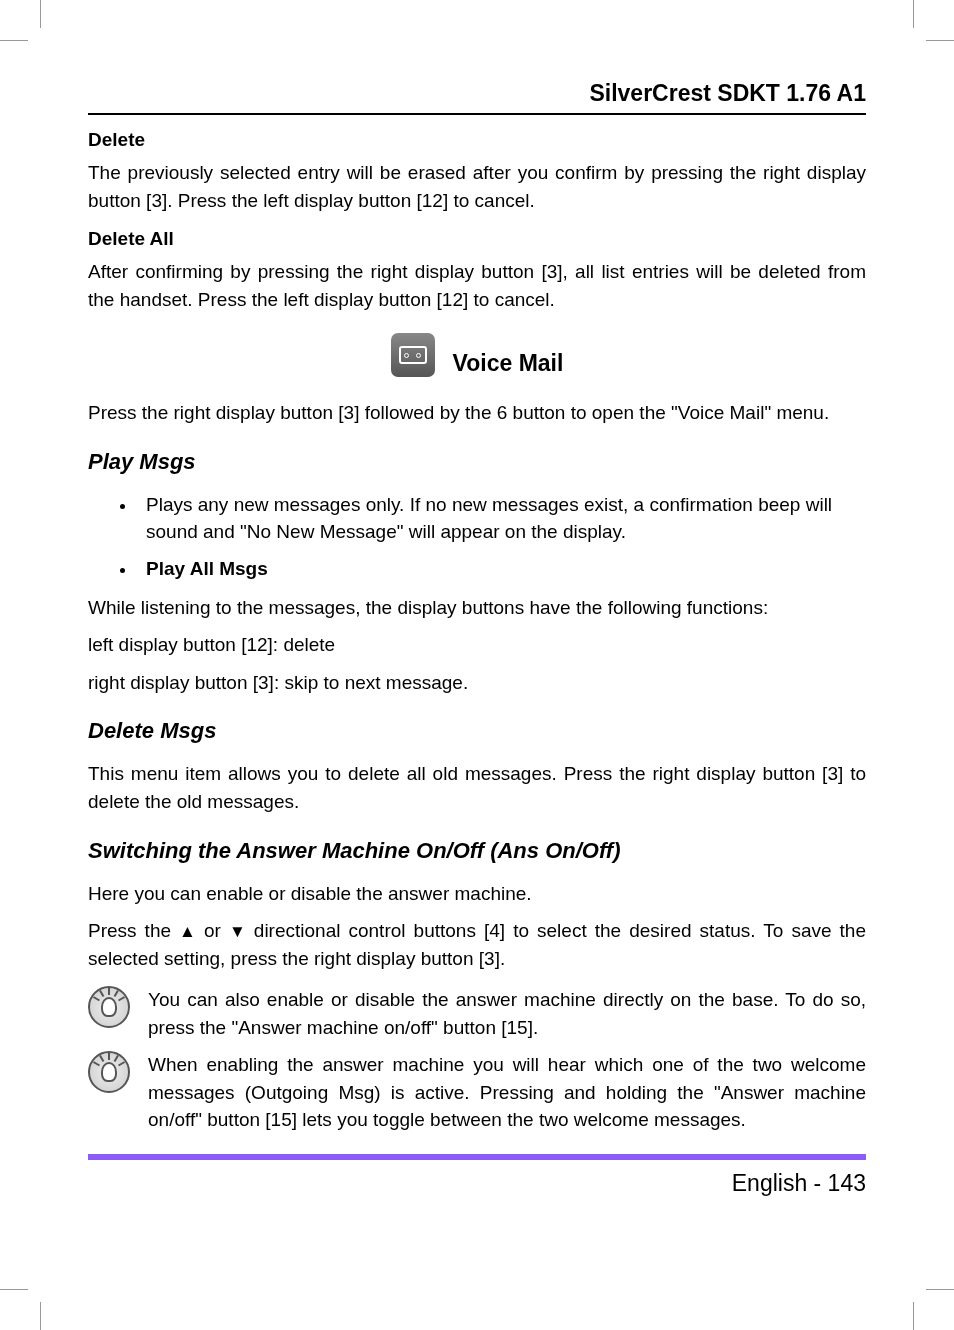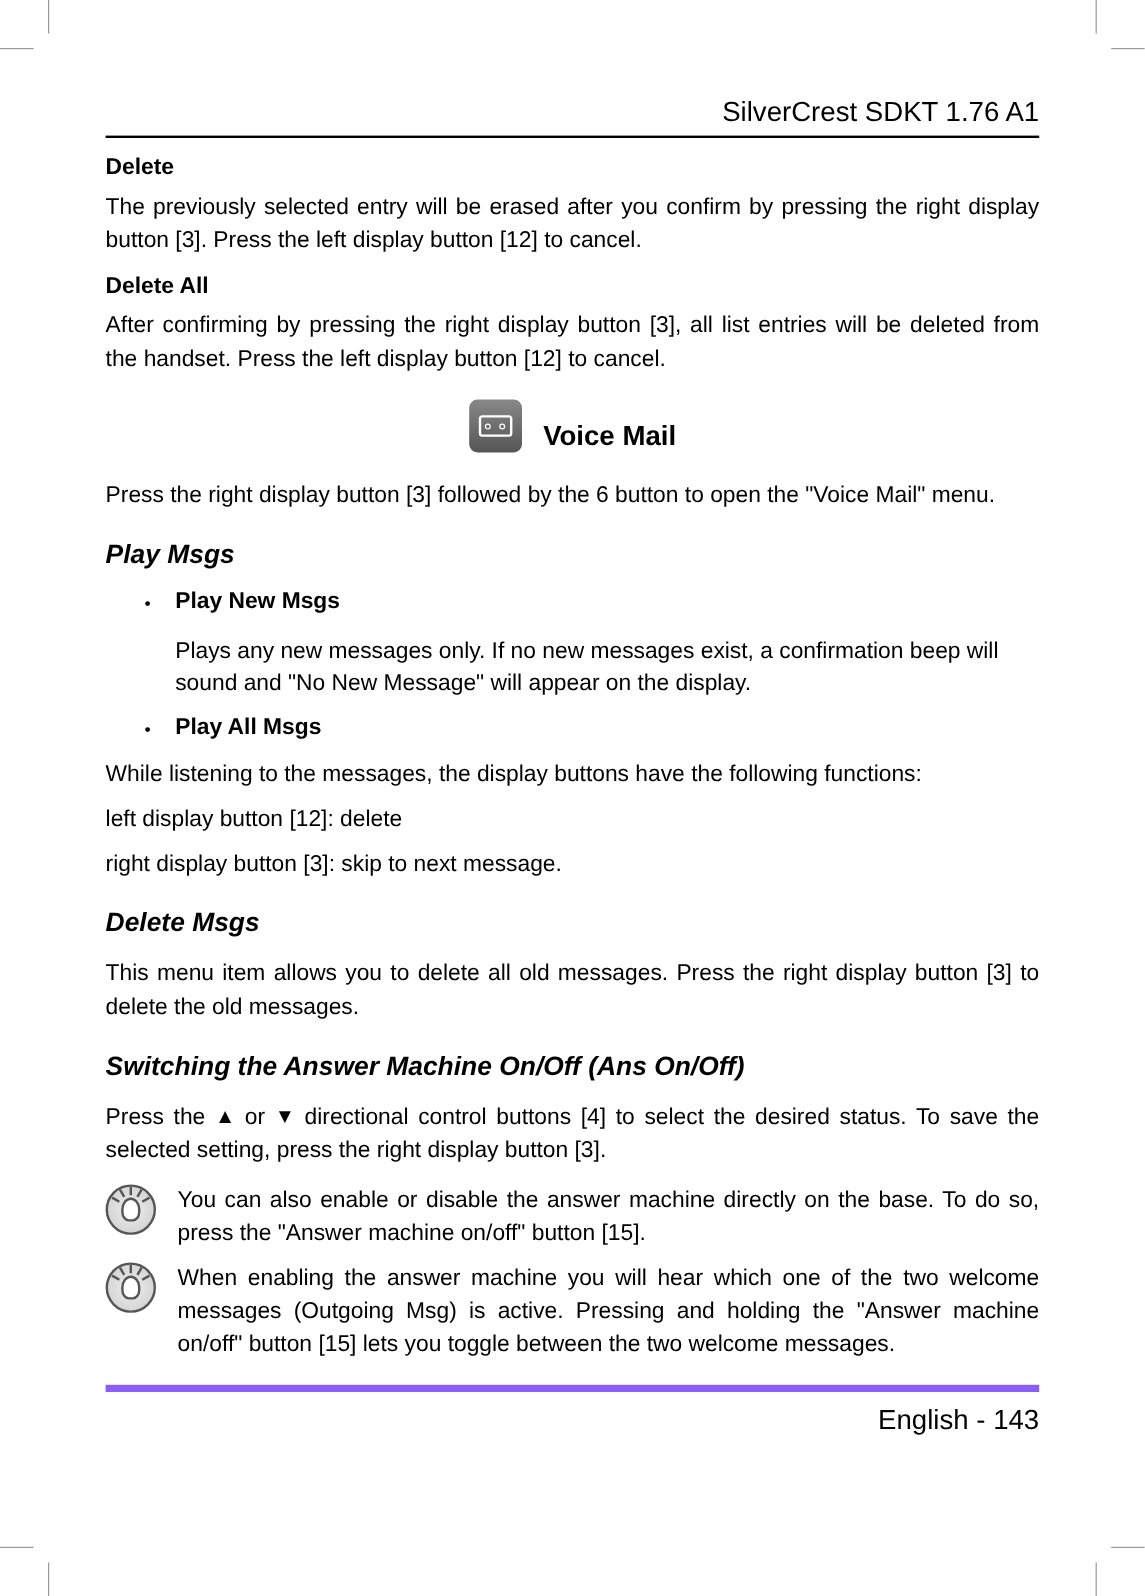--- a/index.html
+++ b/index.html
@@ -34,20 +34,21 @@
       left: 88px;
       right: 88px;
       bottom: 80px;
     }
     .header {
       text-align: right;
       font-size: 23px;
       padding-bottom: 6px;
       border-bottom: 2px solid #000;
       margin-bottom: 14px;
+      font-weight: bold;
     }
     .footer-line {
       border-top: 6px solid #8b5cf6;
       margin-top: 20px;
       padding-top: 10px;
       text-align: right;
       font-size: 23px;
     }
     .h4 {
       font-weight: bold;
@@ -208,36 +209,36 @@
     </div>
     <div class="section-title">Voice Mail</div>
   </div>
 
   <div class="para">Press the right display button [3] followed by the 6 button to open the "Voice Mail" menu.</div>
 
   <div class="subheading">Play Msgs</div>
 
   <ul class="bullet-list">
     <li>
-      <div class="bullet-title">Play New Msgs</div>
       <div class="bullet-body">Plays any new messages only. If no new messages exist, a confirmation beep will sound and "No New Message" will appear on the display.</div>
     </li>
     <li>
       <div class="bullet-title">Play All Msgs</div>
     </li>
   </ul>
 
   <div class="line">While listening to the messages, the display buttons have the following functions:</div>
   <div class="line">left display button [12]: delete</div>
   <div class="line">right display button [3]: skip to next message.</div>
 
   <div class="subheading">Delete Msgs</div>
   <div class="para">This menu item allows you to delete all old messages. Press the right display button [3] to delete the old messages.</div>
 
   <div class="subheading">Switching the Answer Machine On/Off (Ans On/Off)</div>
+  <div class="line">Here you can enable or disable the answer machine.</div>
 
   <div class="para">
     <span>Press the </span><span class="arrow">▲</span><span> or </span><span class="arrow">▼</span><span> directional control buttons [4] to select the desired status. To save the selected setting, press the right display button [3].</span>
   </div>
 
   <div class="tip-row">
     <div class="tip-icon">
       <div class="rays">
         <div class="ray" style="transform:translateX(-50%) rotate(-60deg)"></div>
         <div class="ray" style="transform:translateX(-50%) rotate(-30deg)"></div>

